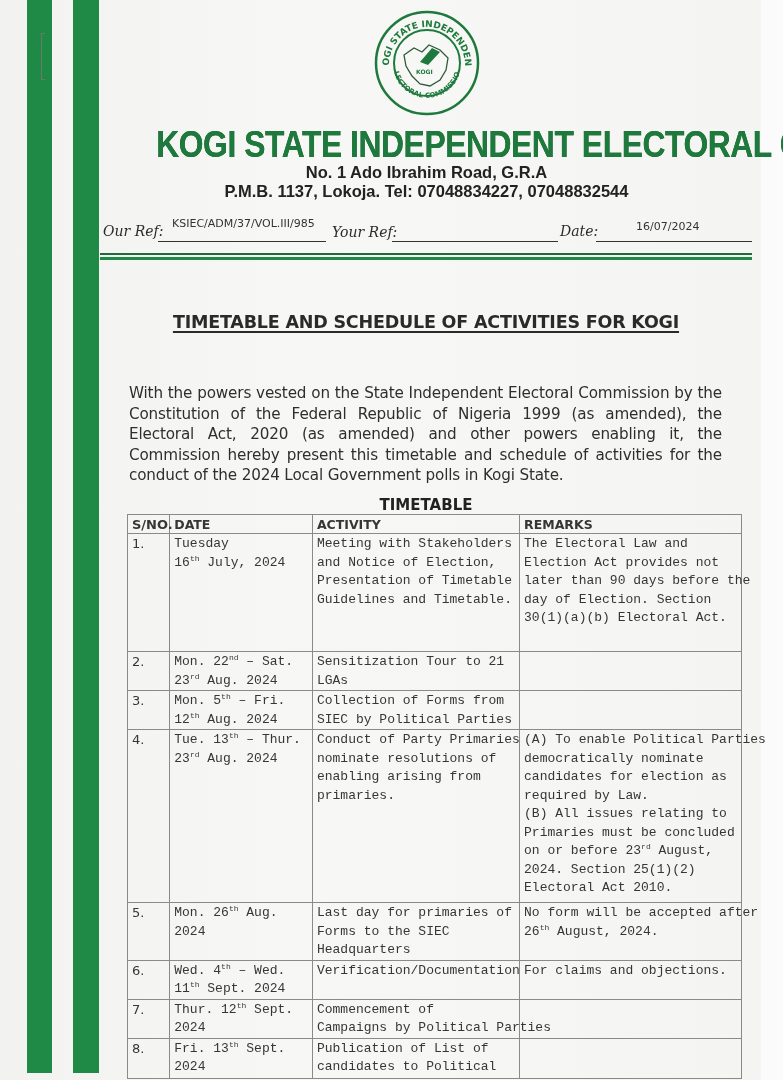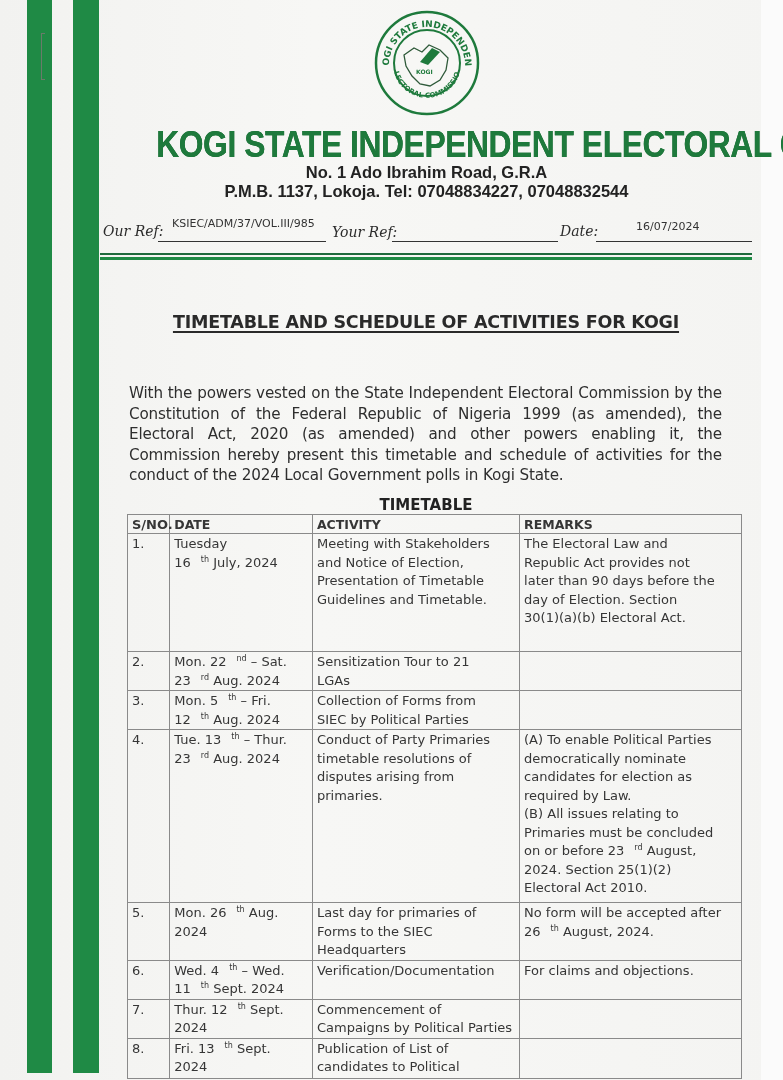--- a/index.html
+++ b/index.html
@@ -96,22 +96,22 @@
       font-weight: bold; font-size: 12.5px; padding-top: 1px; padding-bottom: 0;
       height: 17px; line-height: 17px;
     }
     table.timetable th.col-sn { font-size: 13px; }
     .col-sn { width: 40px; }
     .col-date { width: 135px; }
     .col-activity { width: 196px; }
     .col-remarks { width: 210px; }
     td.sn { padding-left: 6px; }
     td.date, td.activity, td.remarks { padding-left: 5px; }
-    sup { font-size: 8px; line-height: 0; vertical-align: 5px; margin-left: 10px; }
-    .cell-line { display: block; white-space: nowrap; }
+    sup { font-size: 8px; line-height: 0; vertical-align: 5px; }
+    .cell-line { display: block; white-space: nowrap; font-family: Liberation Mono, monospace; }
   </style>
 </head>
 <body>
 
 <div class="page">
   <div class="edge-right"></div>
   <div class="stripe stripe-1"></div>
   <div class="stripe stripe-2"></div>
   <div class="staple"></div>
 
@@ -187,21 +187,21 @@
             <span class="cell-line">16<sup>th</sup> July, 2024</span>
           </td>
           <td class="activity">
             <span class="cell-line">Meeting with Stakeholders</span>
             <span class="cell-line">and Notice of Election,</span>
             <span class="cell-line">Presentation of Timetable</span>
             <span class="cell-line">Guidelines and Timetable.</span>
           </td>
           <td class="remarks">
             <span class="cell-line">The Electoral Law and</span>
-            <span class="cell-line">Republic Act provides not</span>
+            <span class="cell-line">Election Act provides not</span>
             <span class="cell-line">later than 90 days before the</span>
             <span class="cell-line">day of Election. Section</span>
             <span class="cell-line">30(1)(a)(b) Electoral Act.</span>
           </td>
         </tr>
         <tr style="height: 35px;">
           <td class="sn">2.</td>
           <td class="date">
             <span class="cell-line">Mon. 22<sup>nd</sup> – Sat.</span>
             <span class="cell-line">23<sup>rd</sup> Aug. 2024</span>
@@ -225,22 +225,22 @@
           <td class="remarks"></td>
         </tr>
         <tr style="height: 173px;">
           <td class="sn">4.</td>
           <td class="date">
             <span class="cell-line">Tue. 13<sup>th</sup> – Thur.</span>
             <span class="cell-line">23<sup>rd</sup> Aug. 2024</span>
           </td>
           <td class="activity">
             <span class="cell-line">Conduct of Party Primaries</span>
-            <span class="cell-line">timetable resolutions of</span>
-            <span class="cell-line">disputes arising from</span>
+            <span class="cell-line">nominate resolutions of</span>
+            <span class="cell-line">enabling arising from</span>
             <span class="cell-line">primaries.</span>
           </td>
           <td class="remarks">
             <span class="cell-line">(A) To enable Political Parties</span>
             <span class="cell-line">democratically nominate</span>
             <span class="cell-line">candidates for election as</span>
             <span class="cell-line">required by Law.</span>
             <span class="cell-line">(B) All issues relating to</span>
             <span class="cell-line">Primaries must be concluded</span>
             <span class="cell-line">on or before 23<sup>rd</sup> August,</span>

